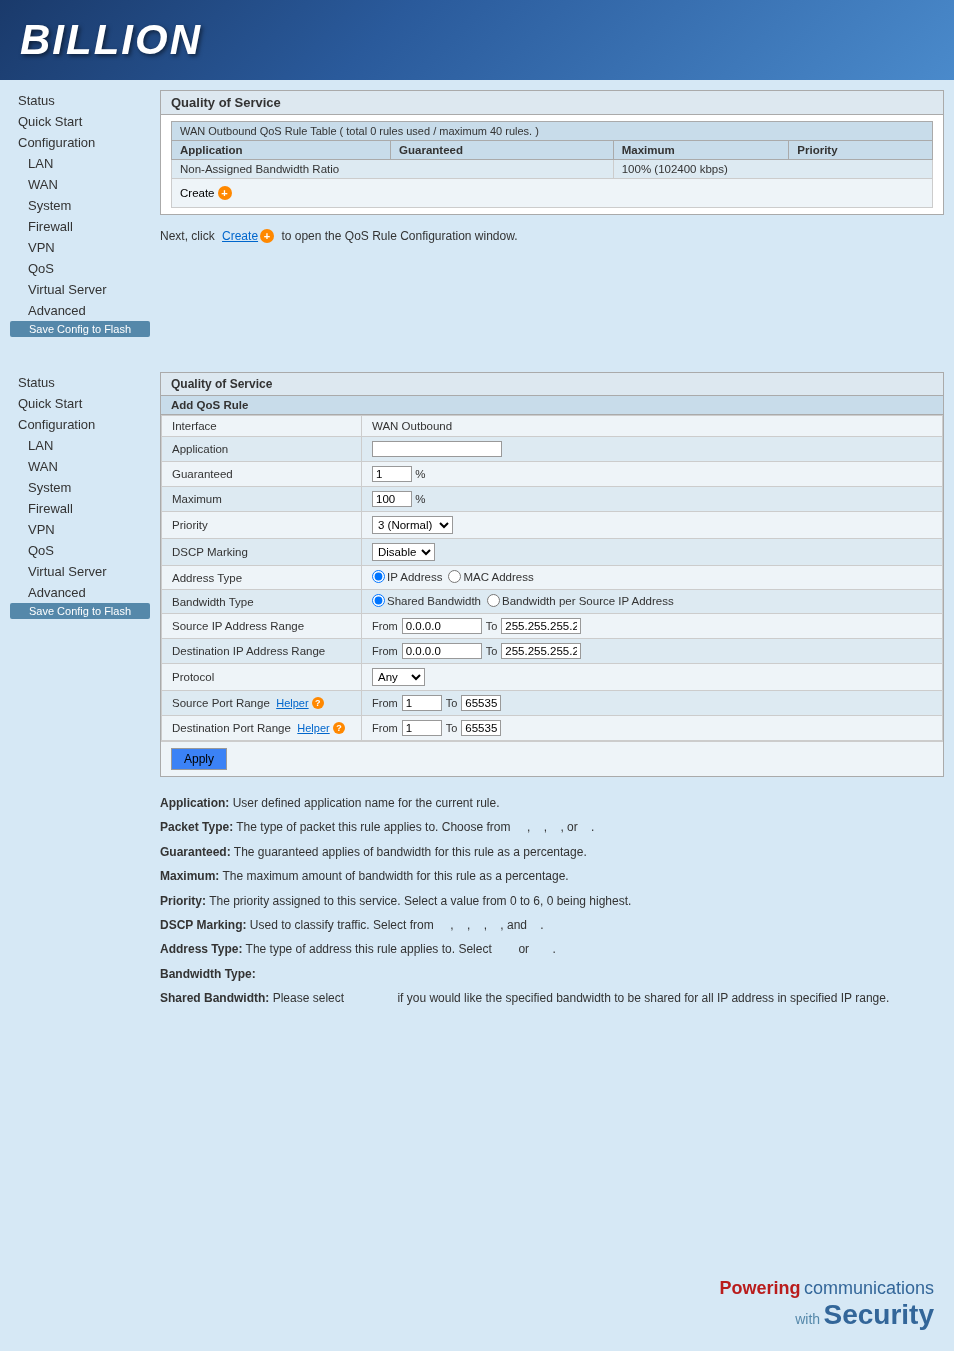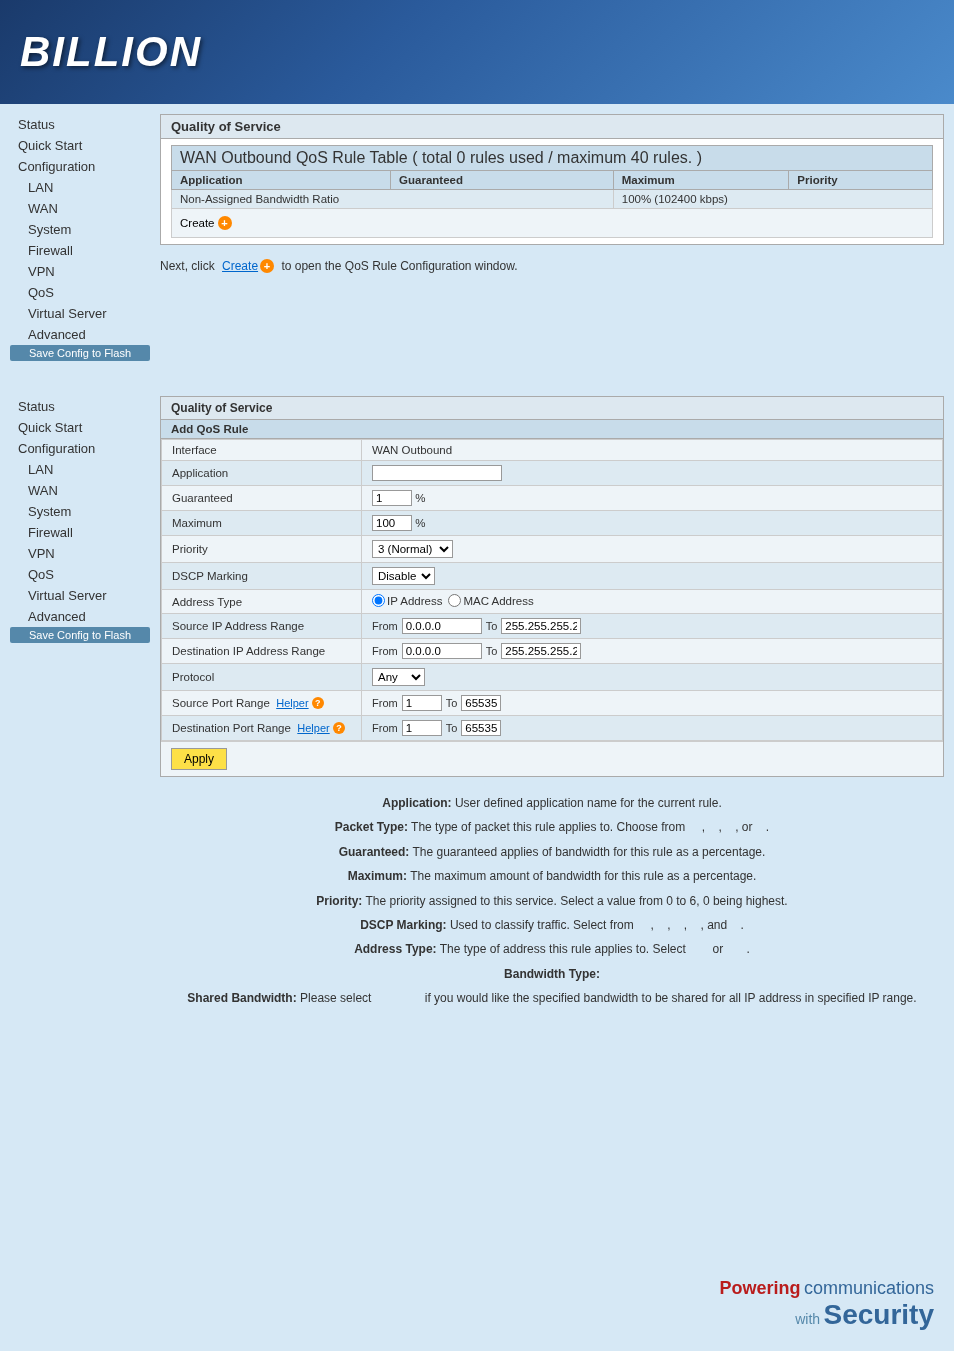--- a/index.html
+++ b/index.html
@@ -9,21 +9,21 @@
       background: #d6e8f5;
       color: #333;
       width: 954px;
       min-height: 1351px;
       position: relative;
     }
 
     
     .header {
       background: linear-gradient(135deg, #1a3a6b 0%, #2a5a9b 40%, #4a8acb 100%);
-      height: 104px;
+      height: 80px;
       display: flex;
       align-items: center;
       padding-left: 20px;
       position: relative;
     }
     .logo-text {
       font-size: 42px;
       font-weight: 900;
       color: white;
       font-style: italic;
@@ -217,21 +217,21 @@
       display: inline-flex;
       align-items: center;
       gap: 4px;
     }
     .from-label {
       font-size: 11px;
       color: #333;
     }
 
     .apply-btn {
-      background: #fde047;
+      background: #3b82f6;
       border: 1px solid #999;
       padding: 3px 12px;
       cursor: pointer;
       font-size: 12px;
     }
 
     .form-footer {
       padding: 6px 10px;
       background: #eef4f8;
       border-top: 1px solid #ccc;
@@ -239,21 +239,20 @@
 
     
     .desc-section {
       font-size: 12px;
       line-height: 1.7;
       color: #333;
       padding: 4px 0;
     }
     .desc-section p {
       margin-bottom: 4px;
-      text-align: center;
     }
 
     
     .footer-brand {
       position: absolute;
       bottom: 20px;
       right: 20px;
       text-align: right;
       color: #5588aa;
     }
@@ -319,21 +318,21 @@
     </div>
   </div>
 
   <div class="content">
     <div class="qos-box">
       <div class="qos-title">Quality of Service</div>
       <div class="qos-content">
         <table class="qos-table">
           <tbody>
               <tr>
-            <td colspan="4" style="background:#c8dcea; font-size:16px; padding:3px 8px; border:1px solid #aaa;">WAN Outbound QoS Rule Table ( total 0 rules used / maximum 40 rules. )</td>
+            <td colspan="4" style="background:#c8dcea; font-size:11px; padding:3px 8px; border:1px solid #aaa;">WAN Outbound QoS Rule Table ( total 0 rules used / maximum 40 rules. )</td>
           </tr>
           <tr class="header-row">
             <th>Application</th>
             <th>Guaranteed</th>
             <th>Maximum</th>
             <th>Priority</th>
           </tr>
           <tr class="non-assigned-row">
             <td colspan="2">Non-Assigned Bandwidth Ratio</td>
             <td colspan="2">100% (102400 kbps)</td>
@@ -446,20 +445,35 @@
                 <span>IP Address</span>
               </label>
               <label class="radio-item">
                 <input type="radio" name="addr_type" style="">
                 <span>MAC Address</span>
               </label>
             </span>
           </td>
         </tr>
 
+        <tr>
+          <td>Bandwidth Type</td>
+          <td>
+            <span class="radio-group">
+              <label class="radio-item">
+                <input type="radio" name="bw_type" checked="" style="">
+                <span>Shared Bandwidth</span>
+              </label>
+              <label class="radio-item">
+                <input type="radio" name="bw_type" style="">
+                <span>Bandwidth per Source IP Address</span>
+              </label>
+            </span>
+          </td>
+        </tr>
 
         <tr>
           <td>Source IP Address Range</td>
           <td>
             <span class="from-to-group">
               <span class="from-label">From</span>
               <input type="text" class="form-input form-input-med" value="0.0.0.0" style="">
               <span class="from-label">To</span>
               <input type="text" class="form-input form-input-med" value="255.255.255.255" style="">
             </span>

